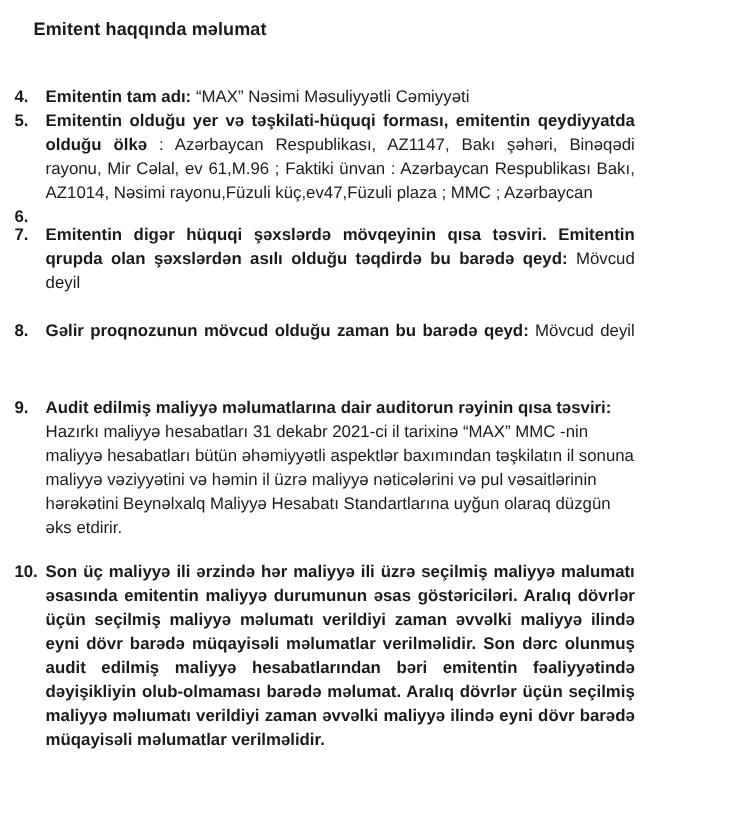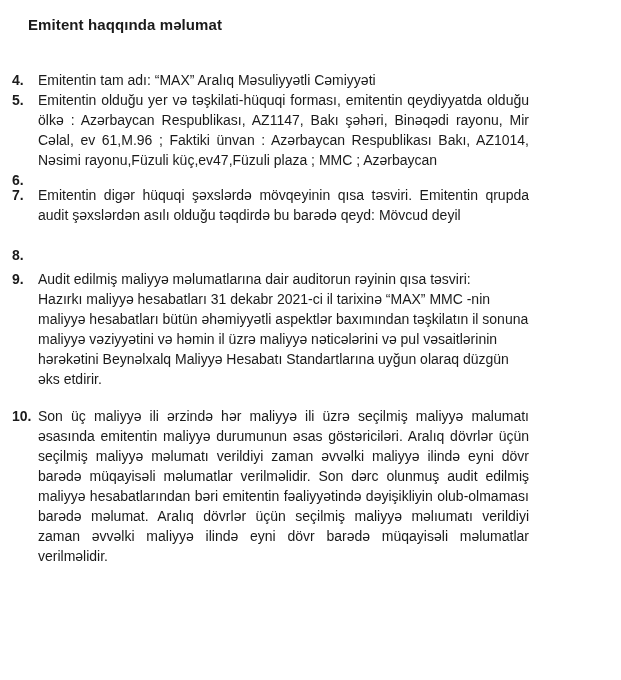--- a/index.html
+++ b/index.html
@@ -36,55 +36,55 @@
     font-size: 14px;
     line-height: 20px;
   }
   .num {
     position: absolute;
     left: 0;
     top: 0;
     font-weight: bold;
   }
   .seg { }
-  .b { font-weight: normal; }
+  .b { font-weight: bold; }
 
   
   .item:nth-child(2) { text-align: justify; }
   .item:nth-child(3) { text-align: justify; }
   .item:nth-child(4) { margin-top: 15px; text-align: justify; }
   .item:nth-child(5) { margin-top: 20px; text-align: justify; text-align-last: justify; }
   .item:nth-child(6) { margin-top: 20px; }
   .item:nth-child(6) .seg:first-child { display: block; margin-top: 44px; }
   .item:nth-child(7) { margin-top: 17px; text-align: justify; }
 </style>
 </head>
 <body>
 
 <div class="page">
   <h1 class="title">Emitent haqqında məlumat</h1>
   <div class="list" id="list">
   <div class="item">
-    <span class="num">4.</span><span class="content"><span class="seg b">Emitentin tam adı:</span><span class="seg"> “MAX” Aralıq Məsuliyyətli Cəmiyyəti</span></span>
+    <span class="num">4.</span><span class="content"><span class="seg b">Emitentin tam adı:</span><span class="seg"> “MAX” Nəsimi Məsuliyyətli Cəmiyyəti</span></span>
   </div>
 
   <div class="item">
     <span class="num">5.</span><span class="content"><span class="seg b">Emitentin olduğu yer və təşkilati-hüquqi forması, emitentin qeydiyyatda olduğu ölkə</span><span class="seg"> : Azərbaycan Respublikası, AZ1147, Bakı şəhəri, Binəqədi rayonu, Mir Cəlal, ev 61,M.96 ; Faktiki ünvan : Azərbaycan Respublikası Bakı, AZ1014, Nəsimi rayonu,Füzuli küç,ev47,Füzuli plaza ; MMC ; Azərbaycan</span></span>
   </div>
 
   <div class="item">
     <span class="num">6.</span>
   </div>
 
   <div class="item">
-    <span class="num">7.</span><span class="content"><span class="seg b">Emitentin digər hüquqi şəxslərdə mövqeyinin qısa təsviri. Emitentin qrupda audit şəxslərdən asılı olduğu təqdirdə bu barədə qeyd:</span><span class="seg"> Mövcud deyil</span></span>
+    <span class="num">7.</span><span class="content"><span class="seg b">Emitentin digər hüquqi şəxslərdə mövqeyinin qısa təsviri. Emitentin qrupda olan şəxslərdən asılı olduğu təqdirdə bu barədə qeyd:</span><span class="seg"> Mövcud deyil</span></span>
   </div>
 
   <div class="item">
-    <span class="num">8.</span>
+    <span class="num">8.</span><span class="content"><span class="seg b">Gəlir proqnozunun mövcud olduğu zaman bu barədə qeyd:</span><span class="seg"> Mövcud deyil</span></span>
   </div>
 
   <div class="item">
     <span class="num">9.</span><span class="content"><span class="seg b">Audit edilmiş maliyyə məlumatlarına dair auditorun rəyinin qısa təsviri:</span><span class="seg">Hazırkı maliyyə hesabatları 31 dekabr 2021-ci il tarixinə “MAX” MMC -nin maliyyə hesabatları bütün əhəmiyyətli aspektlər baxımından təşkilatın il sonuna maliyyə vəziyyətini və həmin il üzrə maliyyə nəticələrini və pul vəsaitlərinin hərəkətini Beynəlxalq Maliyyə Hesabatı Standartlarına uyğun olaraq düzgün əks etdirir.</span></span>
   </div>
 
   <div class="item">
     <span class="num">10.</span><span class="content"><span class="seg b">Son üç maliyyə ili ərzində hər maliyyə ili üzrə seçilmiş maliyyə malumatı əsasında emitentin maliyyə durumunun əsas göstəriciləri. Aralıq dövrlər üçün seçilmiş maliyyə məlumatı verildiyi zaman əvvəlki maliyyə ilində eyni dövr barədə müqayisəli məlumatlar verilməlidir. Son dərc olunmuş audit edilmiş maliyyə hesabatlarından bəri emitentin fəaliyyətində dəyişikliyin olub-olmaması barədə məlumat. Aralıq dövrlər üçün seçilmiş maliyyə məlıumatı verildiyi zaman əvvəlki maliyyə ilində eyni dövr barədə müqayisəli məlumatlar verilməlidir.</span></span>
   </div>
 </div>

